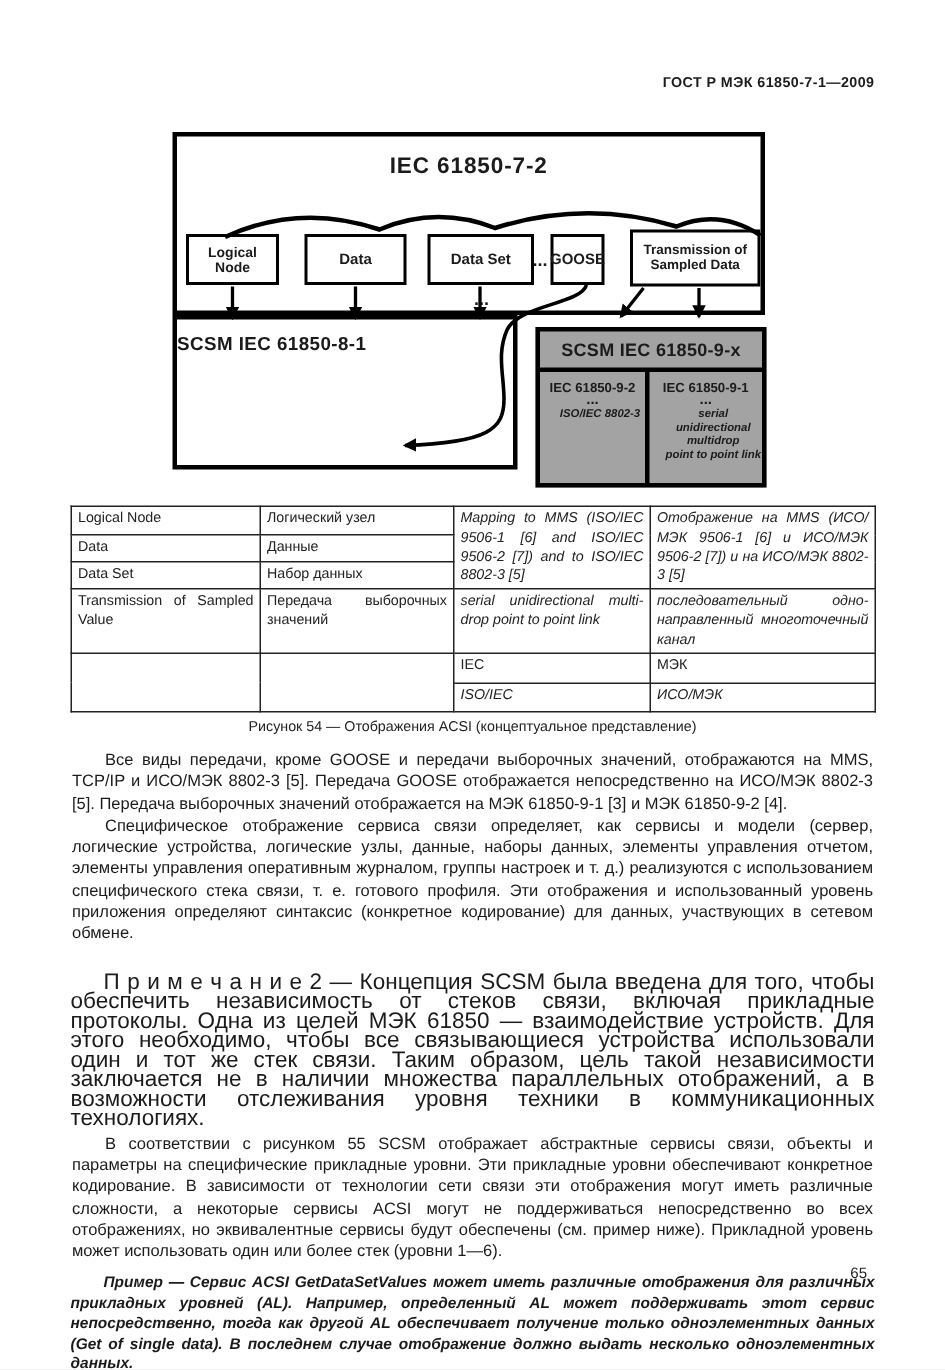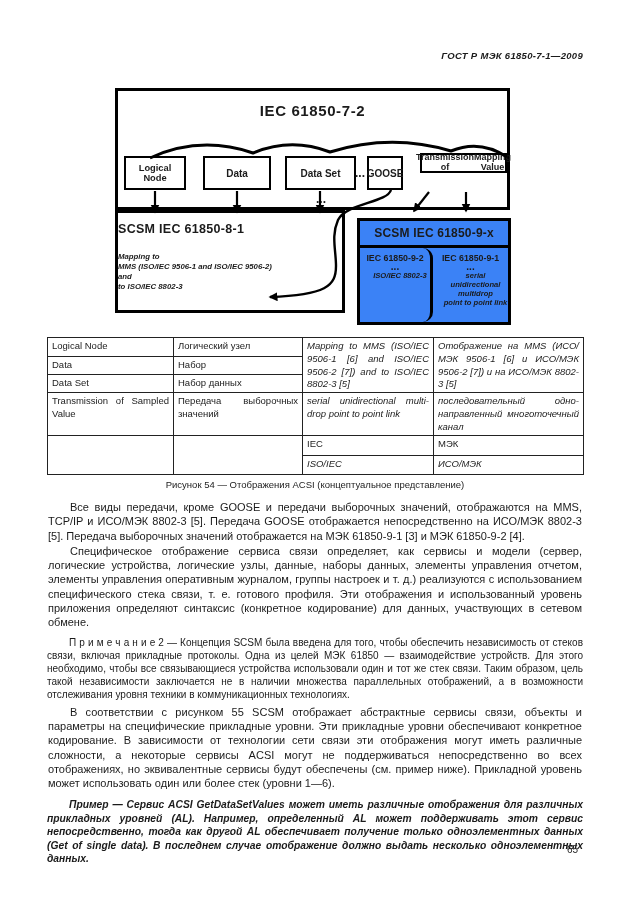--- a/index.html
+++ b/index.html
@@ -3,58 +3,58 @@
 <meta charset="utf-8">
 <style>
   html,body{margin:0;padding:0;background:#e8e8e8;}
   .page{
     position:relative; width:630px; height:913px; margin:0 auto;
     background:#ffffff; overflow:hidden;
     font-family:"Liberation Sans", sans-serif; color:#1b1b1b;
     -webkit-font-smoothing:antialiased;
   }
   
-  .hdr{position:absolute; top:50px; right:47px; font-size:9.5px; font-weight:bold; letter-spacing:.3px;font-style:italic;}
+  .hdr{position:absolute; top:50px; right:47px; font-size:9.5px; font-weight:bold; letter-spacing:.3px;}
   
   .fig-outer{position:absolute; left:115px; top:88px; width:395px; height:122px; border:3px solid #000; box-sizing:border-box; background:#fff;}
   .fig-title{position:absolute; left:115px; top:102px; width:395px; text-align:center; font-size:15px; font-weight:bold; letter-spacing:.6px;}
   .nbox{position:absolute; border:2px solid #000; box-sizing:border-box; background:#fff;
         font-weight:bold; text-align:center; display:flex; align-items:center; justify-content:center; line-height:1.1;}
   .nb-ln{left:124px; top:156px; width:62px; height:34px; font-size:9.3px;}
   .nb-data{left:203px; top:156px; width:68px; height:34px; font-size:10px;}
   .nb-ds{left:285px; top:156px; width:71px; height:34px; font-size:10px;}
   .nb-goose{left:367px; top:156px; width:36px; height:34px; font-size:10px;}
-  .nb-tsv{left:420px; top:153px; width:87px; height:20px; font-size:9px; flex-direction:row;}
+  .nb-tsv{left:420px; top:153px; width:87px; height:38px; font-size:9px; flex-direction:column;}
   .dots-row{position:absolute; left:355px; top:166px; font-size:12px; font-weight:bold;}
   .dots-mid{position:absolute; left:316px; top:192px; font-size:12px; font-weight:bold;}
   .scsm81{position:absolute; left:115px; top:210px; width:230px; height:103px; border:3px solid #000; box-sizing:border-box; background:#fff; text-align:left;}
   .scsm81 .t{margin-top:9px; font-size:12.5px; font-weight:bold; letter-spacing:.3px;}
   .scsm81 .b{margin-top:16px; font-size:7.8px; line-height:10px; font-weight:bold; font-style:italic;}
-  .scsm9x{position:absolute; left:357px; top:218px; width:154px; height:107px; border:3px solid #000; box-sizing:border-box; background:#3b82f6;}
+  .scsm9x{position:absolute; left:357px; top:218px; width:154px; height:107px; border:3px solid #000; box-sizing:border-box; background:#a3a3a3;}
   .scsm9x .t{height:24px; line-height:24px; text-align:center; font-size:12px; font-weight:bold; border-bottom:3px solid #000; letter-spacing:.2px;}
   .s9row{display:flex; height:74px;}
   .s9cell{box-sizing:border-box; text-align:center; padding-top:5px;}
-  .s9left{width:73px; border-right:3px solid #000;border-radius:10px;}
+  .s9left{width:73px; border-right:3px solid #000;}
   .s9right{flex:1;}
   .s9cell .st{font-size:8.8px; font-weight:bold;}
   .s9cell .sd{font-size:10px; font-weight:bold; line-height:8px;}
   .s9cell .si{font-size:7.6px; line-height:9px; font-weight:bold; font-style:italic;margin-left:10px;}
   .figsvg{position:absolute; left:0; top:0; width:630px; height:335px; pointer-events:none;}
   
   table.map{position:absolute; left:47px; top:337px; width:536px; border-collapse:collapse; table-layout:fixed; font-size:9.5px; line-height:12.8px; color:#222;}
   table.map td{border:1px solid #222; padding:2px 4px 1px 4px; vertical-align:top; overflow:hidden;}
   td.dbl{border-left:3px double #222;}
   td.it{font-style:italic;margin-left:22px;}
   td.just{text-align:justify; hyphens:manual; -webkit-hyphens:manual;}
   
   .cap{position:absolute; left:47px; top:479px; width:536px; text-align:center; font-size:9.5px; color:#222;}
   
   .body{position:absolute; left:47px; top:499px; width:536px;}
   .p{font-size:11px; line-height:14.3px; text-align:justify; text-indent:22px; margin:1px;}
-  .note{font-size:10px; line-height:13px; text-align:justify; text-indent:22px; margin:6px 0 0 0;}
+  .note{font-size:15px; line-height:13px; text-align:justify; text-indent:22px; margin:18px 0 0 0;}
   .p3{margin-top:4px;}
   .ex{font-size:10.3px; line-height:13.4px; text-align:justify; text-indent:22px; margin:8px 0 0 0; font-weight:bold; font-style:italic;}
   .pagenum{position:absolute; top:844px; right:52px; font-size:10px; color:#222;}
 </style>
 </head>
 <body>
 
 <div class="page">
 
   <div class="hdr">ГОСТ Р МЭК 61850-7-1—2009</div>
@@ -63,32 +63,26 @@
     <div class="fig-outer"></div>
     <div class="fig-title">IEC 61850-7-2</div>
 
     <div class="nbox nb-ln">Logical Node</div>
     <div class="nbox nb-data">Data</div>
     <div class="nbox nb-ds">Data Set</div>
     <div class="dots-row">...</div>
     <div class="nbox nb-goose">GOOSE</div>
     <div class="nbox nb-tsv">
       <span>Transmission of</span>
-      <span>Mapping Value</span>
+      <span>Sampled Data</span>
     </div>
     <div class="dots-mid">...</div>
 
     <div class="scsm81">
       <div class="t">SCSM IEC 61850-8-1</div>
-      <div class="b">
-        <div>Mapping to</div>
-        <div>MMS (ISO/IEC 9506-1 and ISO/IEC 9506-2)</div>
-        <div>and</div>
-        <div>to ISO/IEC 8802-3</div>
-      </div>
     </div>
 
     <div class="scsm9x">
       <div class="t">SCSM IEC 61850-9-x</div>
       <div class="s9row">
         <div class="s9cell s9left">
           <div class="st">IEC 61850-9-2</div>
           <div class="sd">...</div>
           <div class="si">ISO/IEC 8802-3</div>
         </div>
@@ -132,21 +126,21 @@
     </colgroup>
     <tbody>
       <tr style="height:19px">
         <td>Logical Node</td>
         <td>Логический узел</td>
         <td rowspan="3" class="dbl it just">Mapping to MMS (ISO/IEC 9506-1 [6]  and ISO/IEC 9506-2 [7]) and to ISO/IEC 8802-3 [5]</td>
         <td rowspan="3" class="it just">Отображение на MMS (ИСО/МЭК 9506-1 [6] и ИСО/МЭК 9506-2 [7]) и на ИСО/МЭК 8802-3 [5]</td>
       </tr>
       <tr style="height:18px">
         <td>Data</td>
-        <td>Набор</td>
+        <td>Данные</td>
       </tr>
       <tr style="height:18px">
         <td>Data Set</td>
         <td>Набор данных</td>
       </tr>
       <tr style="height:42px">
         <td class="just">Transmission of Sampled Value</td>
         <td class="just">Передача выборочных значений</td>
         <td class="dbl it just">serial unidirectional multi-drop point to point link</td>
         <td class="it just">последовательный одно­направленный многото­чечный канал</td>

